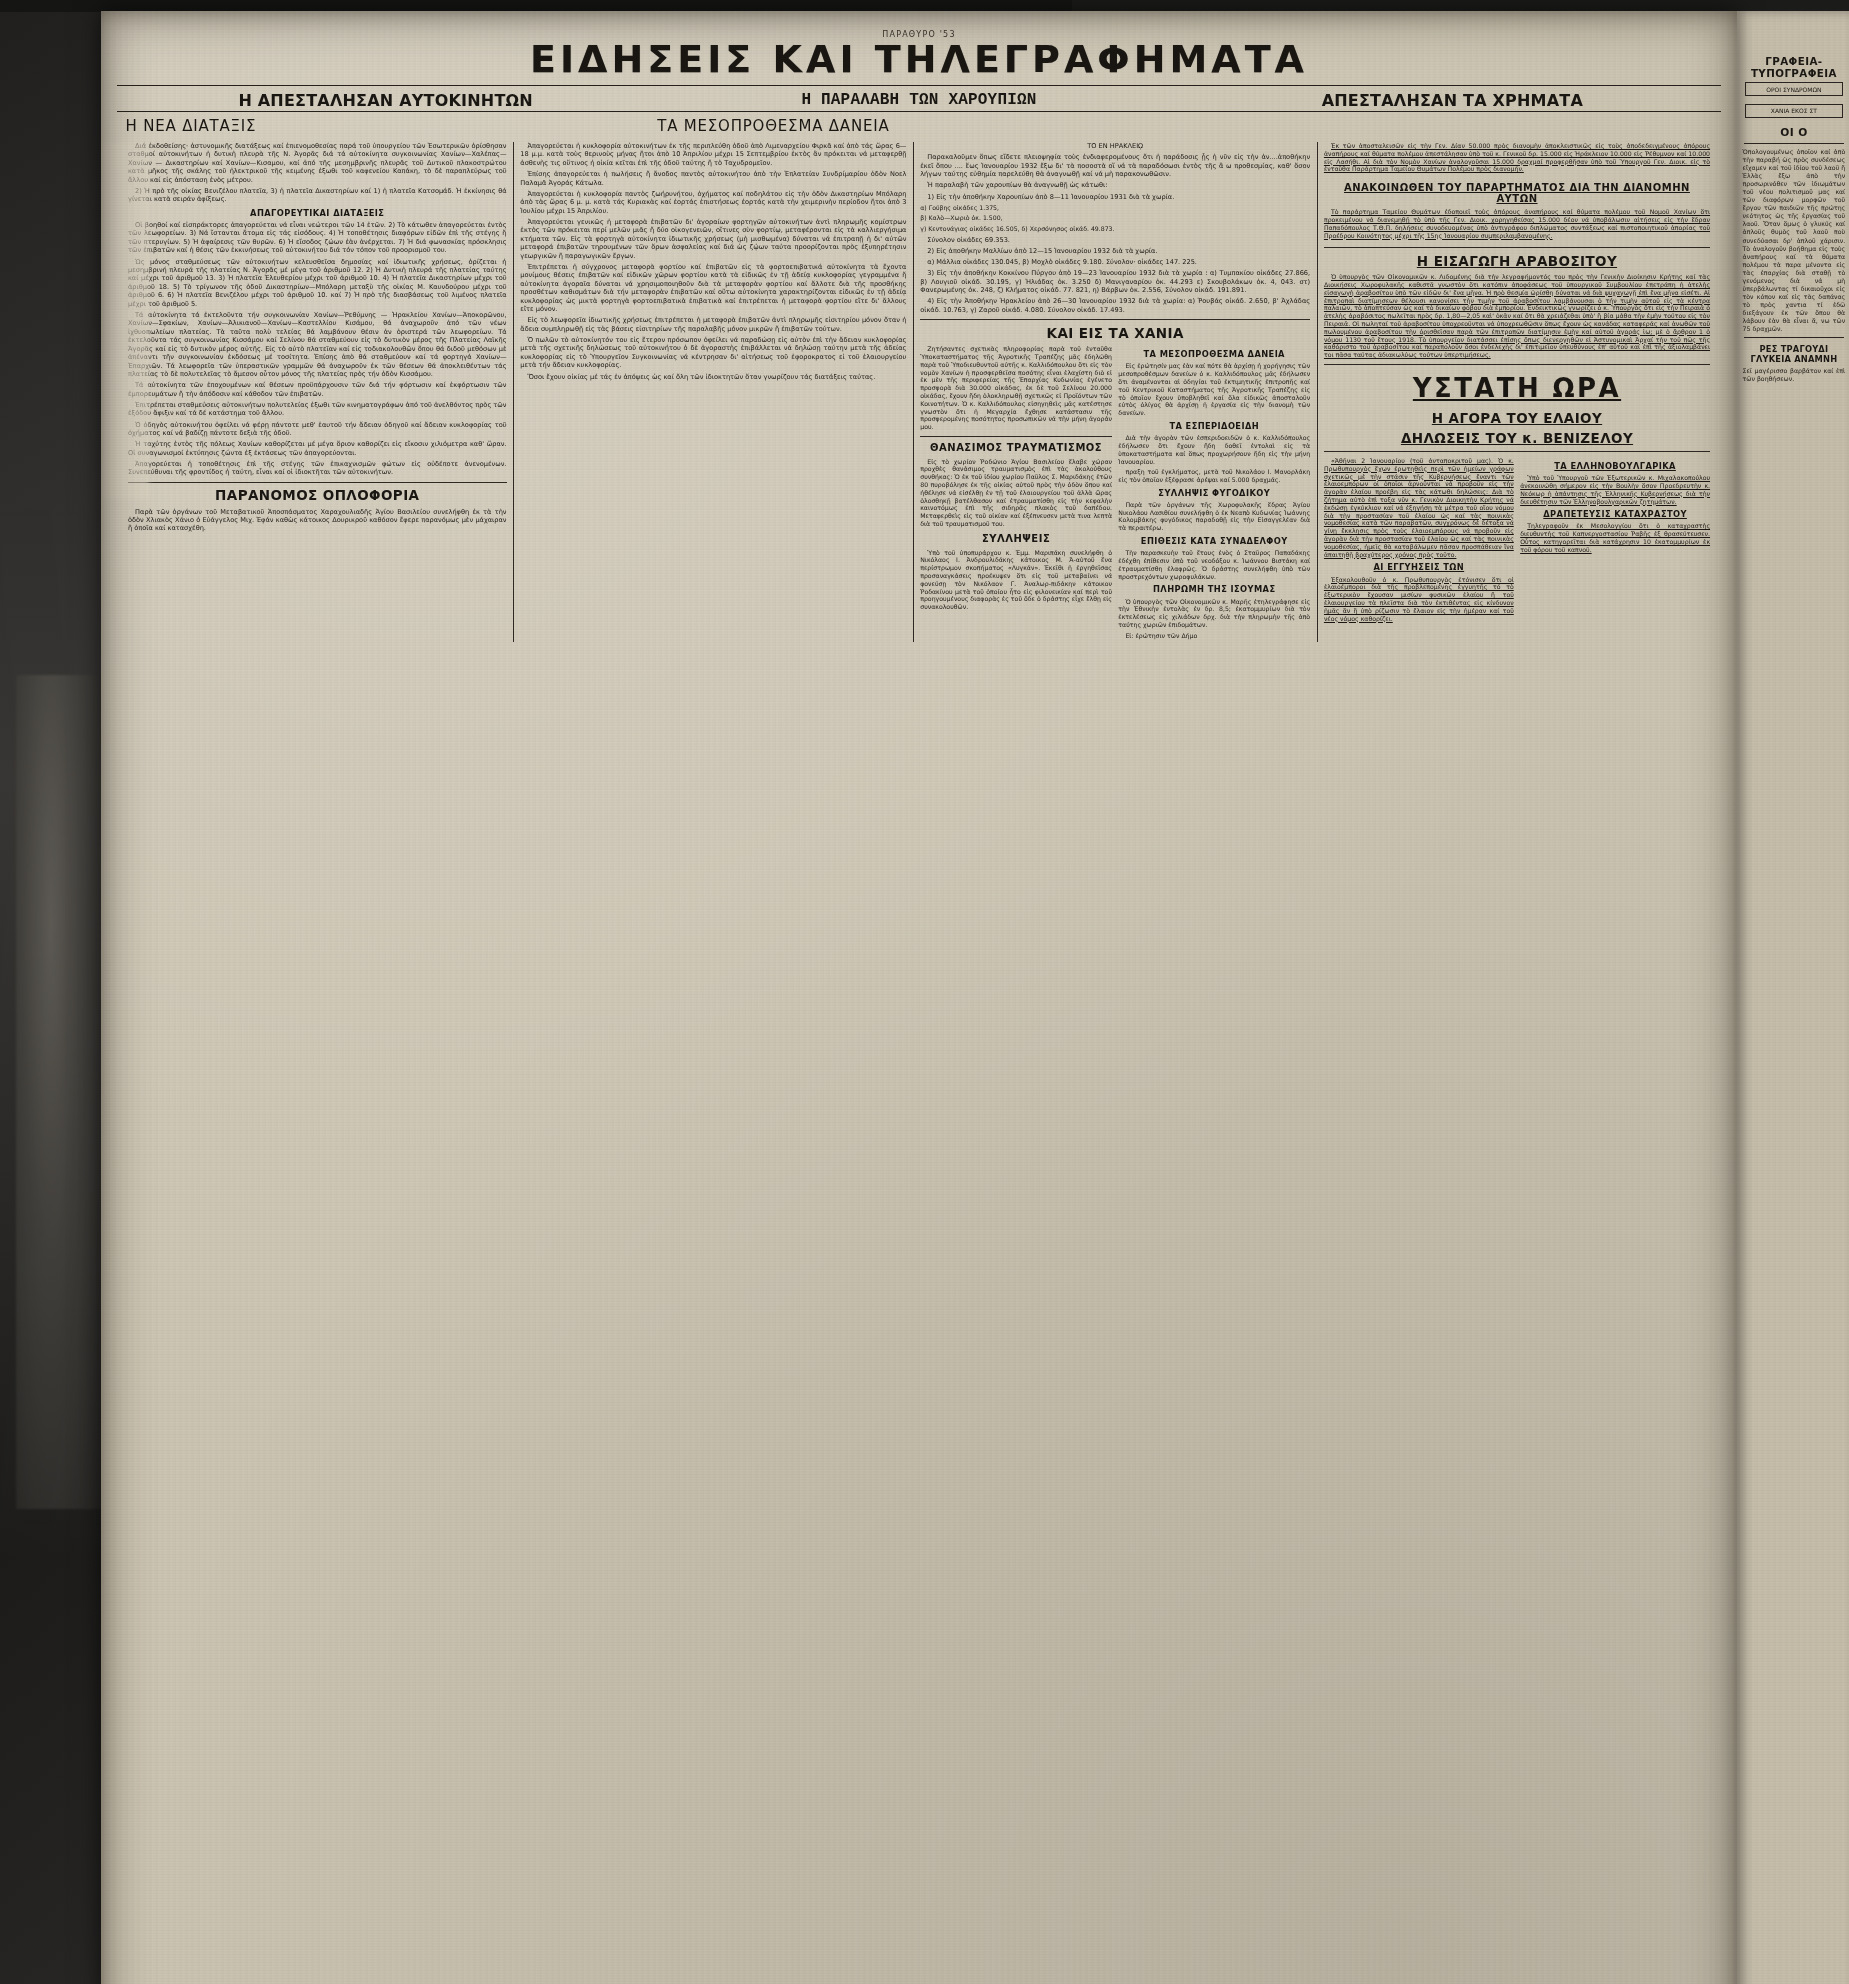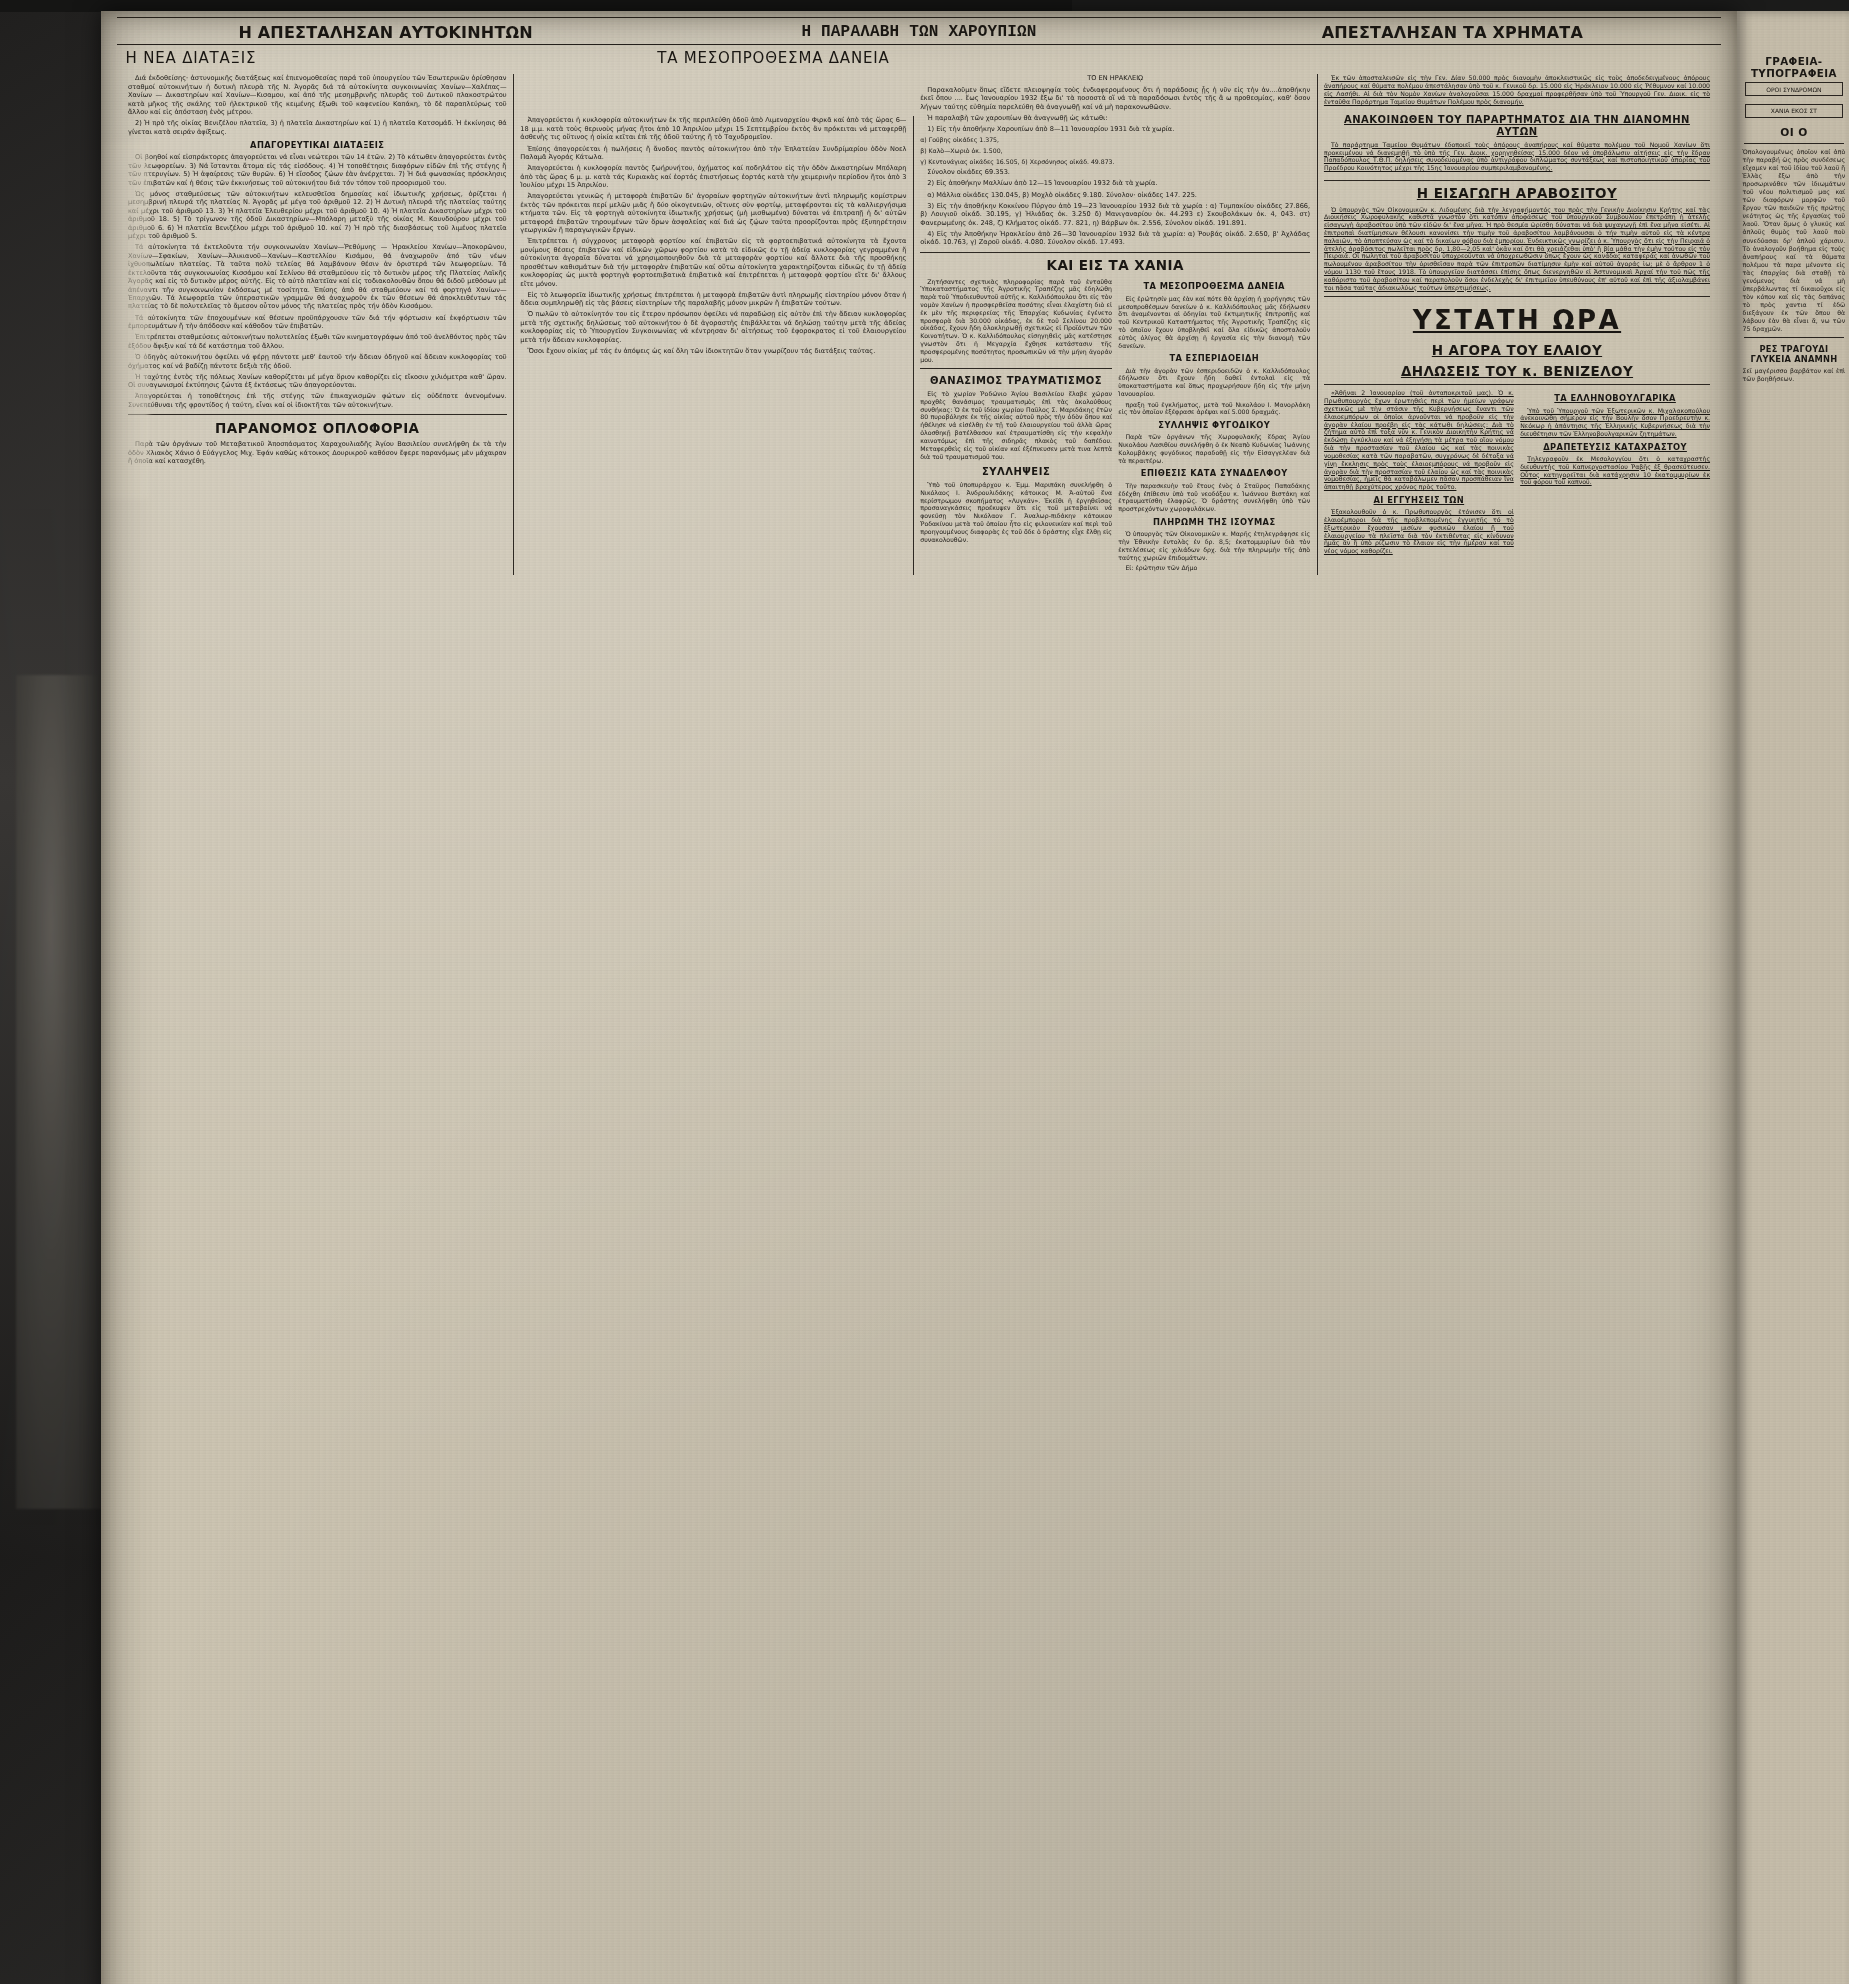--- a/index.html
+++ b/index.html
@@ -115,21 +115,21 @@
   .col{
     flex:1 1 0;
     padding:0 6.4px;
     border-right:0.8px solid #2e2923;
     font-size:6.6px;
     line-height:1.28;
     text-align:justify;
   }
   .col:last-child{border-right:none;text-decoration:underline;}
   .col.c1{flex:1.00 1 0;}
-  .col.c2{flex:1.02 1 0;margin-top:42px;}
+  .col.c2{flex:1.02 1 0;}
   .col.c3{flex:1.03 1 0;}
   .col.c4{flex:1.02 1 0;}
   .subcols{display:flex;gap:0;}
   .subcols .sc{flex:1 1 0;padding:0 3.2px;}
   .subcols .sc:first-child{padding-left:0;}
   .subcols .sc:last-child{padding-right:0;}
   p.t{margin:0 0 2.8px 0;text-indent:7.1px;hyphens:auto;word-break:break-word;}
   p.t.ni{text-indent:0;}
   .h2{font-size:10px;font-weight:bold;text-align:center;letter-spacing:0.5px;margin:5.6px 0 3.6px;line-height:1.15;}
   .h3{font-size:8.3px;font-weight:bold;text-align:center;letter-spacing:0.4px;margin:4.8px 0 2.8px;line-height:1.15;}
@@ -152,20 +152,24 @@
 <body>
 
 <div class="page">
   <div class="filmbg"></div>
   <div class="leftstrip"></div>
   <div class="topdark"></div>
 
   <div class="sheet">
     <div class="whitechunk"></div>
 
+    <div class="masthead">
+      <div class="tinytop">ΠΑΡΑΘΥΡΟ '53</div>
+      <div class="mainhead">ΕΙΔΗΣΕΙΣ ΚΑΙ ΤΗΛΕΓΡΑΦΗΜΑΤΑ</div>
+    </div>
     <div class="headrule"></div>
 
     <div class="subheadrow">
       <div class="sh sh1">Η ΑΠΕΣΤΑΛΗΣΑΝ ΑΥΤΟΚΙΝΗΤΩΝ</div>
       <div class="sh sh2">Η ΠΑΡΑΛΑΒΗ ΤΩΝ ΧΑΡΟΥΠΙΩΝ</div>
       <div class="sh sh4">ΑΠΕΣΤΑΛΗΣΑΝ ΤΑ ΧΡΗΜΑΤΑ</div>
     </div>
     <div class="headrule thin"></div>
 
     <div class="sub2row">

